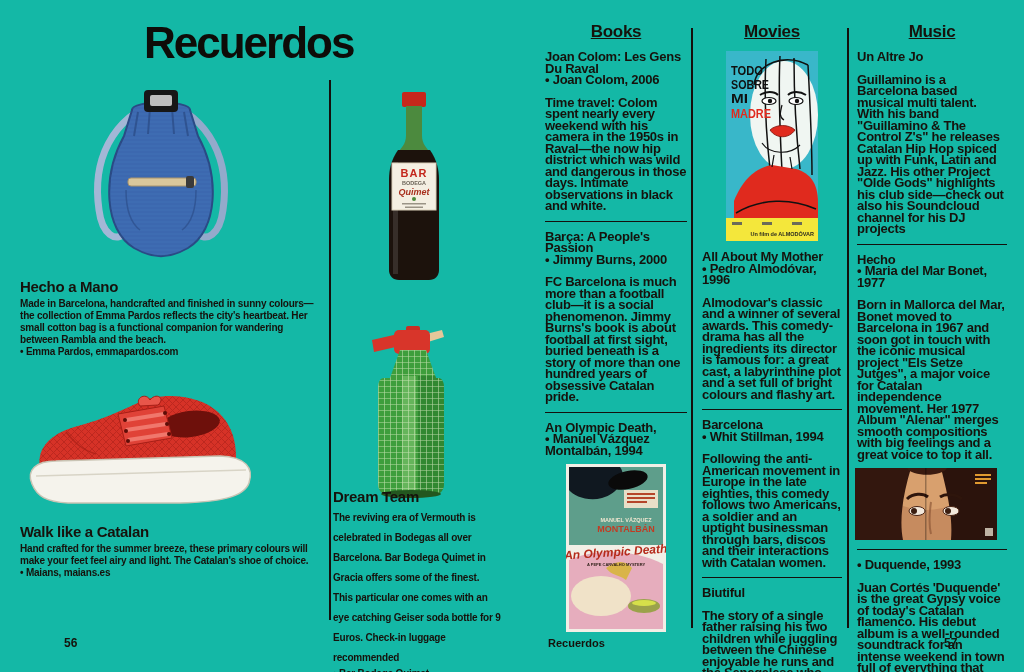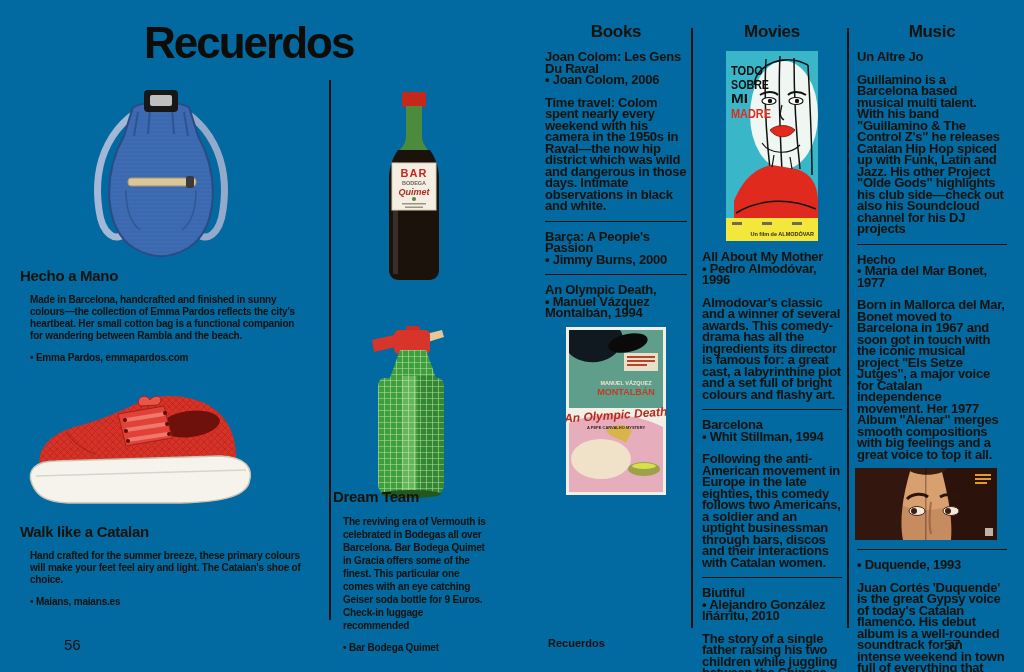--- a/index.html
+++ b/index.html
@@ -1,33 +1,33 @@
 <!DOCTYPE html>
 <html><head>
 <meta charset="utf-8">
 <style>
   html,body{margin:0;padding:0;}
-  .spread{position:relative;width:1024px;height:672px;background:#0369a1;overflow:hidden;
+  .spread{position:relative;width:1024px;height:672px;background:#14b8a6;overflow:hidden;
           font-family:"Liberation Sans",sans-serif;color:#16120C;}
   .abs{position:absolute;}
   .main-title{position:absolute;left:144px;top:18px;margin:0;font-size:44px;font-weight:800;
               letter-spacing:-2px;color:#0e0c08;}
   
   .tblock h2{margin:0 0 3px 0;font-size:15px;font-weight:800;letter-spacing:-0.3px;}
-  .tblock p{margin:10px;font-size:10px;font-weight:700;line-height:12px;letter-spacing:-0.2px;}
+  .tblock p{margin:0;font-size:10px;font-weight:700;line-height:12px;letter-spacing:-0.2px;}
   
   .col{position:absolute;top:22px;}
-  .col-header{margin:0 0 9px 0;font-size:17px;font-weight:800;text-align:center;letter-spacing:-0.3px;}
+  .col-header{margin:0 0 9px 0;font-size:17px;font-weight:800;text-align:center;letter-spacing:-0.3px;text-decoration:underline;}
   .entry{margin:0;}
   .entry .etitle,.entry .ecredit,.entry .ebody{margin:0;font-size:13px;font-weight:700;
          line-height:11.5px;letter-spacing:-0.25px;}
   .entry .ebody{margin-top:11px;}
   .rule{border:0;border-top:1.5px solid #14100c;margin:9px 0;}
   .vdiv{position:absolute;width:1.5px;background:#14100c;}
-  .footer-num{position:absolute;font-size:15px;font-weight:400;}
+  .footer-num{position:absolute;font-size:12px;font-weight:700;}
   .footer-title{position:absolute;font-size:11px;font-weight:800;}
   svg{display:block;}
 </style>
 </head>
 <body>
 
 <div class="spread">
 
   <h1 class="main-title">Recuerdos</h1>
 
@@ -43,21 +43,21 @@
     <path d="M66,32 C66,22 124,22 124,32 L132,58 C154,98 152,152 122,170 C103,181 87,181 68,170 C38,152 36,98 58,58 Z" fill="#3E6CB2" stroke="#2A4A84" stroke-width="2"></path>
     <path d="M66,32 C66,22 124,22 124,32 L132,58 C154,98 152,152 122,170 C103,181 87,181 68,170 C38,152 36,98 58,58 Z" fill="url(#denim)"></path>
     <path d="M72,34 L68,58 M84,30 L82,56 M106,30 L108,56 M118,34 L122,58" stroke="#2A4A84" stroke-width="2" opacity="0.7"></path>
     <rect x="62" y="100" width="68" height="8" rx="3" fill="#D9C79C" stroke="#A8926A"></rect>
     <rect x="120" y="98" width="8" height="12" rx="2" fill="#3a3a3a"></rect>
     <path d="M60,112 C60,134 66,146 74,152 M130,112 C130,134 124,146 116,152" stroke="#2A4A84" stroke-width="1.5" fill="none" opacity="0.6"></path>
     <rect x="78" y="12" width="34" height="22" rx="4" fill="#171717"></rect>
     <rect x="84" y="17" width="22" height="11" rx="2" fill="#BFBFBF"></rect>
   </svg>
 
-  <div class="abs tblock" style="left:20px;top:267px;width:296px">
+  <div class="abs tblock" style="left:20px;top:278px;width:296px">
     <h2>Hecho a Mano</h2>
     <p>Made in Barcelona, handcrafted and finished in sunny colours—the collection of Emma Pardos reflects the city's heartbeat. Her small cotton bag is a functional companion for wandering between Rambla and the beach.</p>
     <p>• Emma Pardos, emmapardos.com</p>
   </div>
 
   <svg class="abs" style="left:22px;top:372px" width="236" height="146" viewBox="0 0 236 146">
     <defs>
       <pattern id="weave" width="7" height="7" patternUnits="userSpaceOnUse">
         <path d="M0,7 L7,0 M0,0 L7,7" stroke="#A81F17" stroke-width="1" opacity="0.55"></path>
       </pattern>
@@ -116,38 +116,39 @@
     <rect x="28" y="4" width="36" height="24" rx="5" fill="#D8352A"></rect>
     <path d="M34,24 L60,24 L70,52 L72,52 C76,52 78,56 78,62 L78,158 C78,166 72,170 64,170 L26,170 C18,170 12,166 12,158 L12,62 C12,56 14,52 18,52 L24,52 Z" fill="#3E9E3C"></path>
     <rect x="36" y="50" width="14" height="116" fill="#8CCB7A" opacity="0.5" clip-path="url(#siphonclip)"></rect>
     <rect x="52" y="50" width="26" height="120" fill="#2A7A29" opacity="0.6" clip-path="url(#siphonclip)"></rect>
     <rect x="0" y="0" width="84" height="172" fill="url(#mesh)" clip-path="url(#siphonclip)"></rect>
     <ellipse cx="45" cy="168" rx="30" ry="4" fill="#23571F"></ellipse>
   </svg>
 
   <div class="abs tblock" style="left:333px;top:488px;width:168px">
     <h2>Dream Team</h2>
-    <p style="line-height:13px">The reviving era of Vermouth is celebrated in Bodegas all over Barcelona. Bar Bodega Quimet in Gracia offers some of the finest. This particular one comes with an eye catching Geiser soda bottle for 9 Euros. Check-in luggage recommended</p>
+    <p style="line-height:20px">The reviving era of Vermouth is celebrated in Bodegas all over Barcelona. Bar Bodega Quimet in Gracia offers some of the finest. This particular one comes with an eye catching Geiser soda bottle for 9 Euros. Check-in luggage recommended</p>
     <p style="line-height:11.5px">• Bar Bodega Quimet</p>
   </div>
 
   <div class="vdiv" style="left:691px;top:28px;height:600px"></div>
   <div class="vdiv" style="left:847px;top:28px;height:600px"></div>
 
   <div class="col" style="left:545px;width:142px">
     <h3 class="col-header">Books</h3>
     <div class="entry">
       <p class="etitle">Joan Colom: Les Gens Du Raval</p>
       <p class="ecredit">• Joan Colom, 2006</p>
       <p class="ebody">Time travel: Colom spent nearly every weekend with his camera in the 1950s in Raval—the now hip district which was wild and dangerous in those days. Intimate observations in black and white.</p>
     </div>
     <hr class="rule">
     <div class="entry">
       <p class="etitle">Barça: A People's Passion</p>
       <p class="ecredit">• Jimmy Burns, 2000</p>
+      <p class="ebody">FC Barcelona is much more than a football club—it is a social phenomenon. Jimmy Burns's book is about football at first sight, buried beneath is a story of more than one hundred years of obsessive Catalan pride.</p>
     </div>
     <hr class="rule">
     <div class="entry">
       <p class="etitle">An Olympic Death,</p>
       <p class="ecredit">• Manuel Vázquez Montalbán, 1994</p>
     </div>
 
     <svg style="margin:8px auto 0" width="100" height="168" viewBox="0 0 100 168">
       <rect x="0" y="0" width="100" height="168" fill="#F2EFE6"></rect>
       <rect x="3" y="3" width="94" height="78" fill="#5E9E8B"></rect>
@@ -204,21 +205,20 @@
     </div>
     <hr class="rule">
     <div class="entry">
       <p class="etitle">Barcelona</p>
       <p class="ecredit">• Whit Stillman, 1994</p>
       <p class="ebody">Following the anti-American movement in Europe in the late eighties, this comedy follows two Americans, a soldier and an uptight businessman through bars, discos and their interactions with Catalan women.</p>
     </div>
     <hr class="rule">
     <div class="entry">
       <p class="etitle">Biutiful</p>
-      <p class="ecredit">• Alejandro González Iñárritu, 2010</p>
       <p class="ebody">The story of a single father raising his two children while juggling between the Chinese enjoyable he runs and the Senegalese who sell his goods. A brilliantly revealed glimpse of the darker side of the Catalan city.</p>
     </div>
   </div>
 
   <div class="col" style="left:857px;width:150px">
     <h3 class="col-header">Music</h3>
     <div class="entry">
       <p class="etitle">Un Altre Jo</p>
       <p class="ebody">Guillamino is a Barcelona based musical multi talent. With his band "Guillamino &amp; The Control Z's" he releases Catalan Hip Hop spiced up with Funk, Latin and Jazz. His other Project "Olde Gods" highlights his club side—check out also his Soundcloud channel for his DJ projects</p>
     </div>

